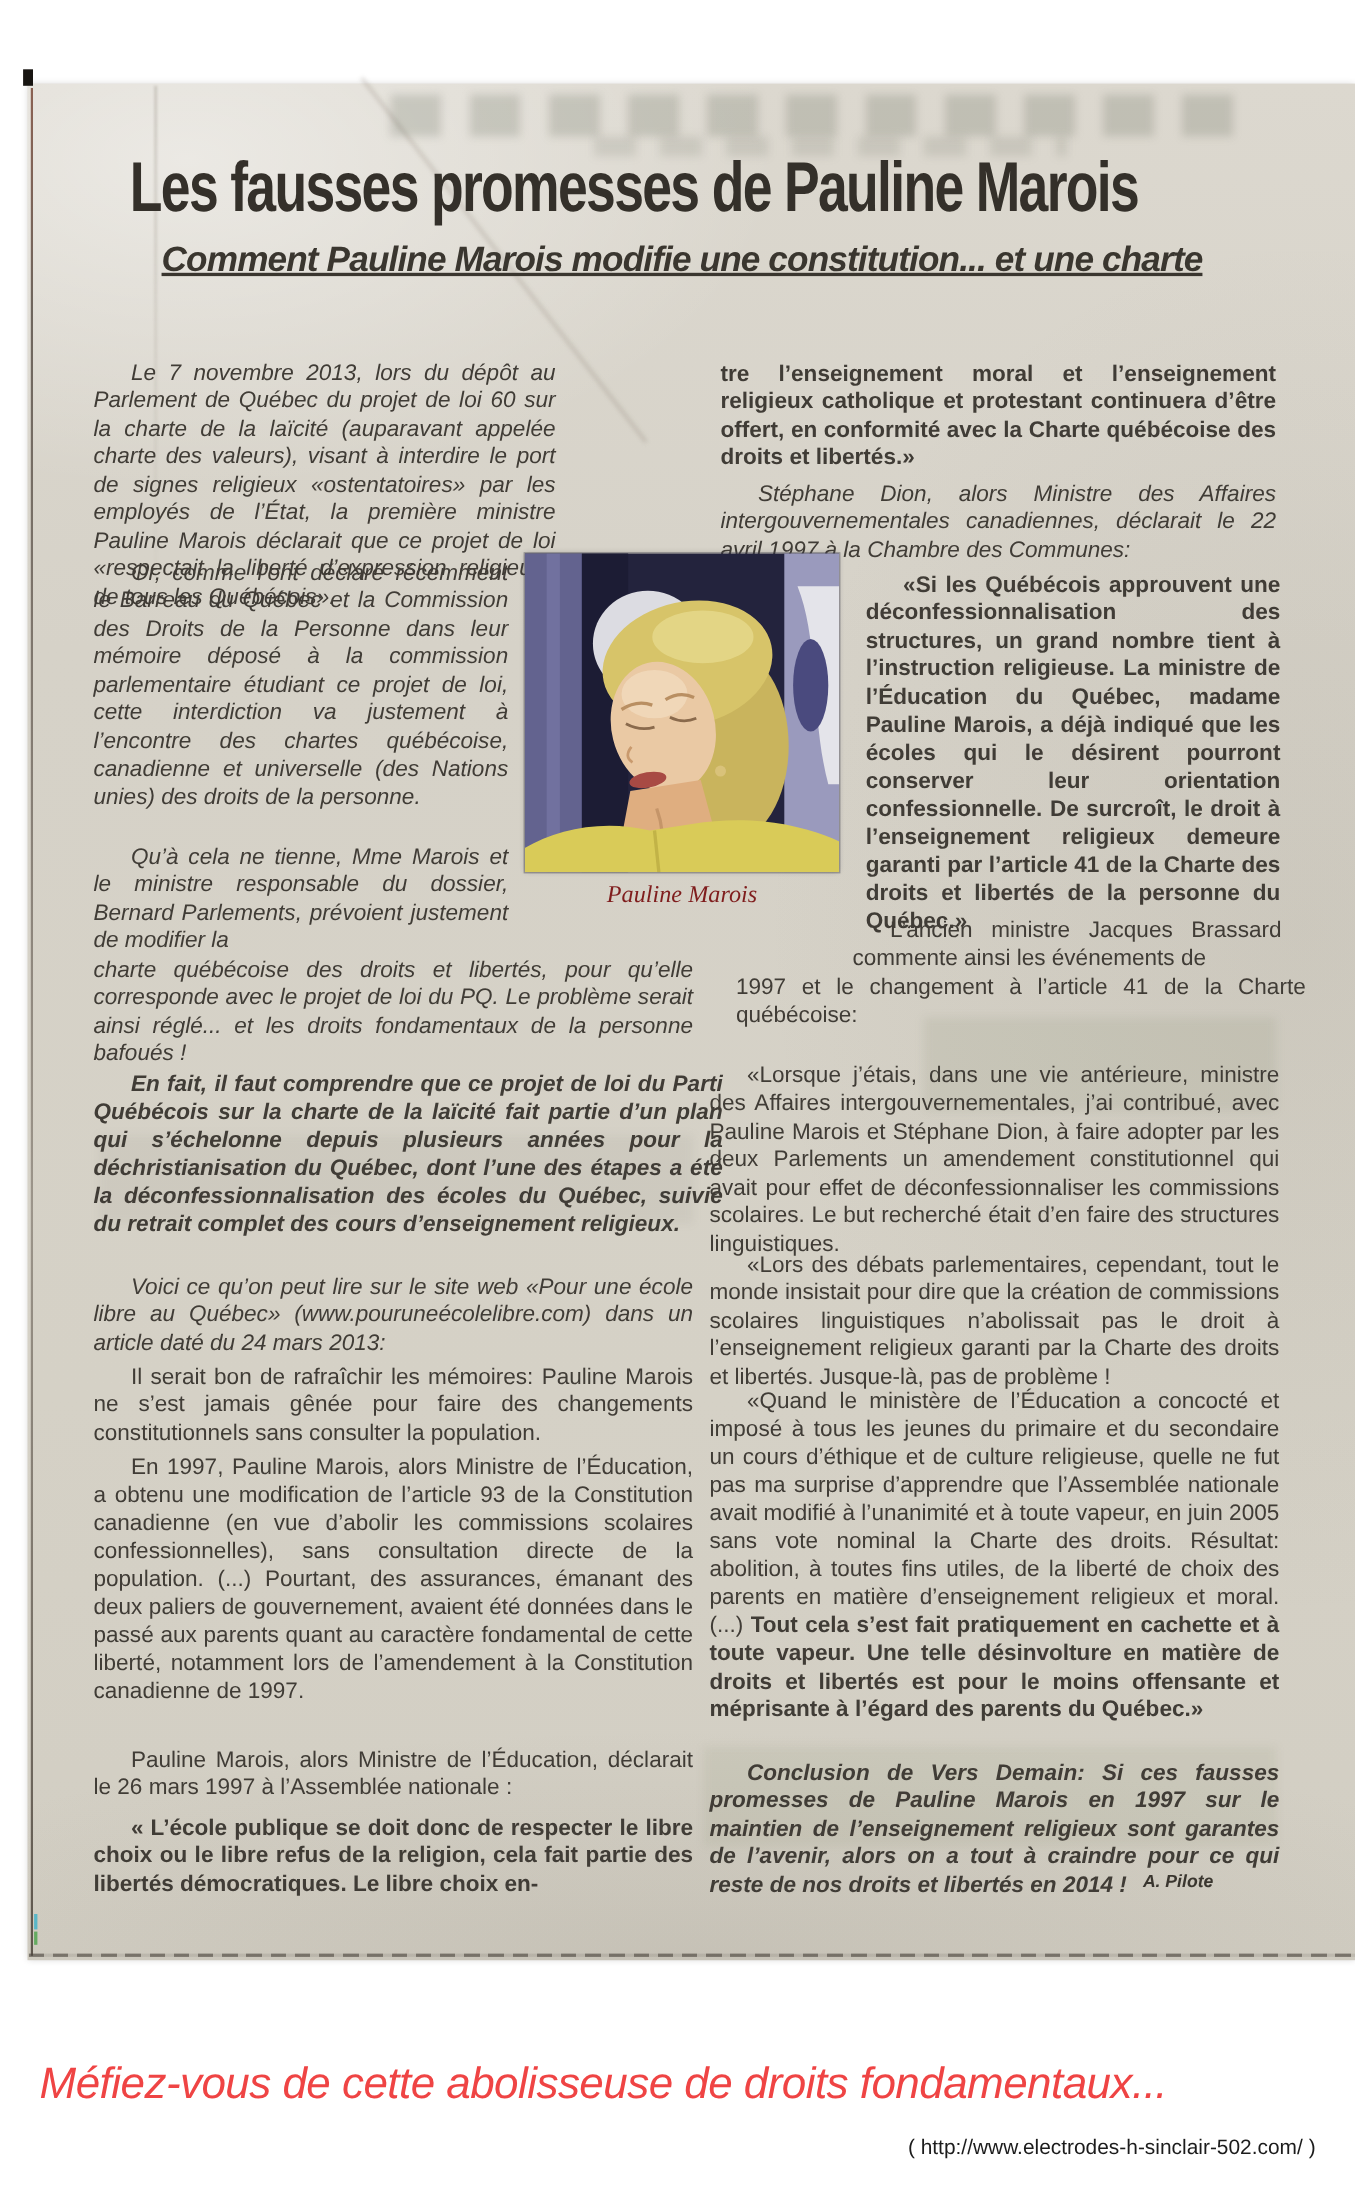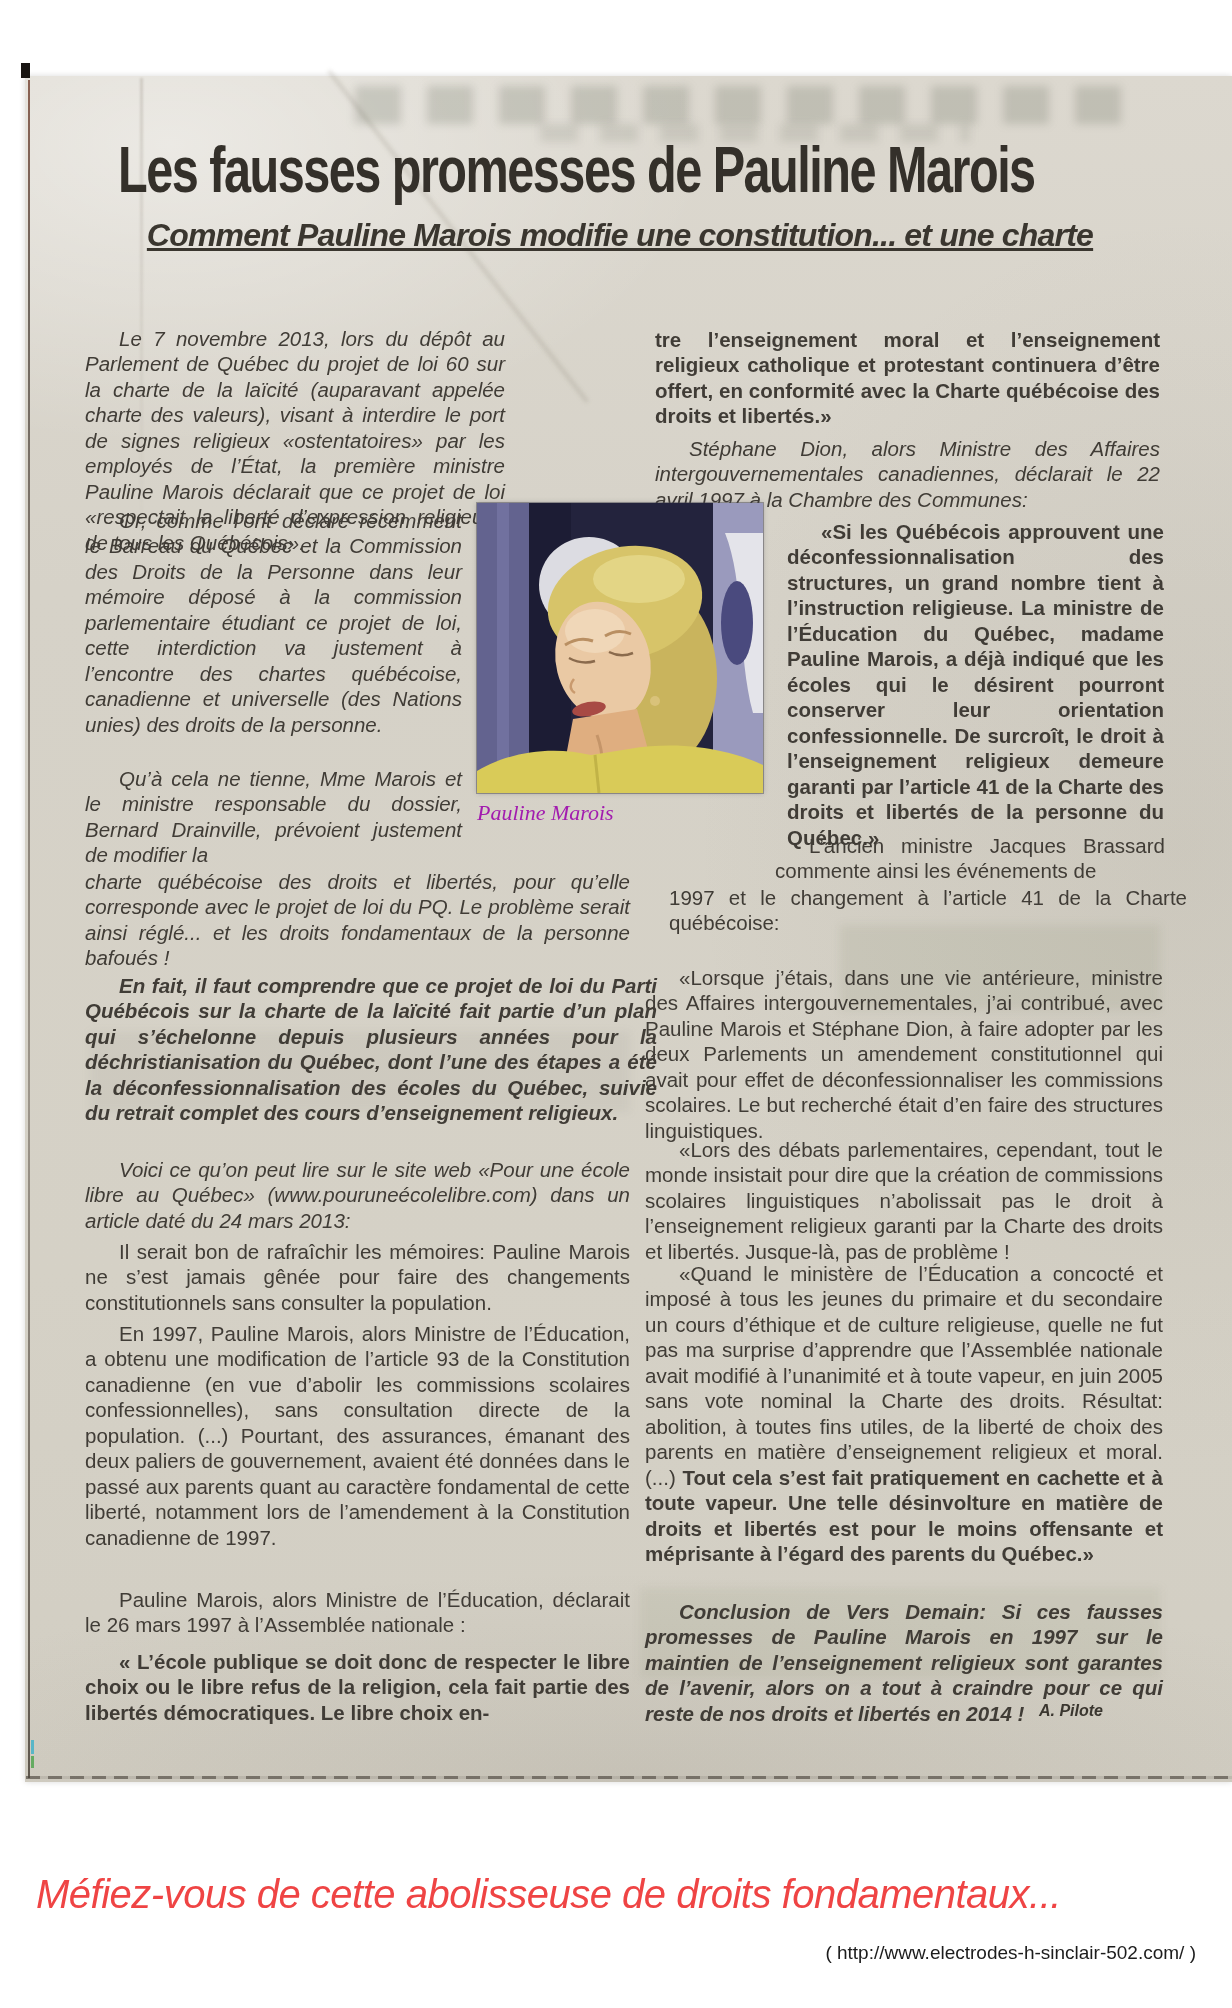--- a/index.html
+++ b/index.html
@@ -41,22 +41,22 @@
         font-weight:bold;font-style:italic;font-size:32px;line-height:34px;letter-spacing:-.8px;color:#3a362f;text-decoration:underline;}
   
   .bp{position:absolute;font-size:20.5px;line-height:25.5px;color:#403c36;text-align:justify;}
   .it{font-style:italic;}
   .bd{font-weight:bold;}
   .ind{text-indent:34px;}
   
   .photo{position:absolute;left:477px;top:503px;width:286px;height:290px;
         outline:1px solid rgba(70,70,80,.45);box-shadow:0 0 5px rgba(40,40,60,.3);}
   .photo svg{display:block;}
-  .photo-caption{position:absolute;left:477px;top:800px;width:286px;
-        font-family:"Liberation Serif",serif;font-style:italic;font-size:22px;color:#a21caf;}
+  .photo-caption{position:absolute;left:477px;top:800px;width:286px;text-align:center;
+        font-family:"Liberation Serif",serif;font-style:italic;font-size:22px;color:#7f1d1d;}
   .signature{position:absolute;left:645px;top:1702px;width:458px;text-align:right;
         font-weight:bold;font-style:italic;font-size:16px;color:#3a362f;}
   
   .footer-caption{position:absolute;left:36px;top:1872px;width:1160px;
         font-style:italic;font-size:40px;letter-spacing:-.5px;color:#ef4444;white-space:nowrap;}
   .footer-url{position:absolute;left:700px;top:1942px;width:496px;text-align:right;
         font-size:19px;color:#1c1c1c;}
 </style>
 </head>
 <body>
@@ -74,21 +74,21 @@
 <div class="ghost ghost-top2"></div>
 <div class="ghost ghost-a"></div>
 <div class="ghost ghost-b"></div>
 <div class="ghost ghost-c"></div>
 
 <div class="headline">Les fausses promesses de Pauline Marois</div>
 <div class="subhead">Comment Pauline Marois modifie une constitution... et une charte</div>
 
 <p class="bp it ind" style="left:85px;top:305px;width:420px;">Le 7 novembre 2013, lors du dépôt au Parlement de Québec du projet de loi 60 sur la charte de la laïcité (auparavant appelée charte des valeurs), visant à interdire le port de signes religieux «ostentatoires» par les employés de l’État, la première ministre Pauline Marois déclarait que ce projet de loi «respectait la liberté d’expression religieuse de tous les Québécois».</p>
 <p class="bp it ind" style="left:85px;top:487px;width:377px;">Or, comme l’ont déclaré récemment le Barreau du Québec et la Commission des Droits de la Personne dans leur mémoire déposé à la commission parlementaire étudiant ce projet de loi, cette interdiction va justement à l’encontre des chartes québécoise, canadienne et universelle (des Nations unies) des droits de la personne.</p>
-<p class="bp it ind" style="left:85px;top:745px;width:377px;">Qu’à cela ne tienne, Mme Marois et le ministre responsable du dossier, Bernard Drainville, prévoient justement de modifier la</p>
+<p class="bp it ind" style="left:85px;top:745px;width:377px;">Qu’à cela ne tienne, Mme Marois et le ministre responsable du dossier, Bernard Parlements, prévoient justement de modifier la</p>
 <p class="bp it" style="left:85px;top:848px;width:545px;">charte québécoise des droits et libertés, pour qu’elle corresponde avec le projet de loi du PQ. Le problème serait ainsi réglé... et les droits fondamentaux de la personne bafoués !</p>
 <p class="bp it bd ind" style="left:85px;top:952px;width:572px;">En fait, il faut comprendre que ce projet de loi du Parti Québécois sur la charte de la laïcité fait partie d’un plan qui s’échelonne depuis plusieurs années pour la déchristianisation du Québec, dont l’une des étapes a été la déconfessionnalisation des écoles du Québec, suivie du retrait complet des cours d’enseignement religieux.</p>
 <p class="bp it ind" style="left:85px;top:1136px;width:545px;">Voici ce qu’on peut lire sur le site web «Pour une école libre au Québec» (www.pouruneécolelibre.com) dans un article daté du 24 mars 2013:</p>
 <p class="bp ind" style="left:85px;top:1218px;width:545px;">Il serait bon de rafraîchir les mémoires: Pauline Marois ne s’est jamais gênée pour faire des changements constitutionnels sans consulter la population.</p>
 <p class="bp ind" style="left:85px;top:1300px;width:545px;">En 1997, Pauline Marois, alors Ministre de l’Éducation, a obtenu une modification de l’article 93 de la Constitution canadienne (en vue d’abolir les commissions scolaires confessionnelles), sans consultation directe de la population. (...) Pourtant, des assurances, émanant des deux paliers de gouvernement, avaient été données dans le passé aux parents quant au caractère fondamental de cette liberté, notamment lors de l’amendement à la Constitution canadienne de 1997.</p>
 <p class="bp ind" style="left:85px;top:1566px;width:545px;">Pauline Marois, alors Ministre de l’Éducation, déclarait le 26 mars 1997 à l’Assemblée nationale :</p>
 <p class="bp bd ind" style="left:85px;top:1628px;width:545px;">« L’école publique se doit donc de respecter le libre choix ou le libre refus de la religion, cela fait partie des libertés démocratiques. Le libre choix en-</p>
 
 <p class="bp bd" style="left:655px;top:306px;width:505px;">tre l’enseignement moral et l’enseignement religieux catholique et protestant continuera d’être offert, en conformité avec la Charte québécoise des droits et libertés.»</p>
 <p class="bp ind" style="left:655px;top:415px;width:505px;font-style:italic;">Stéphane Dion, alors Ministre des Affaires intergouvernementales canadiennes, déclarait le 22 avril 1997 à la Chambre des Communes:</p>

